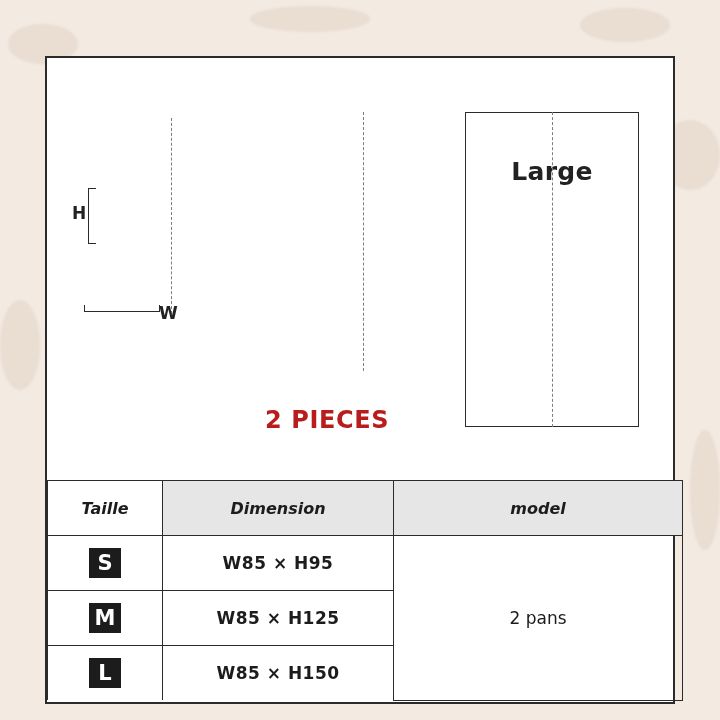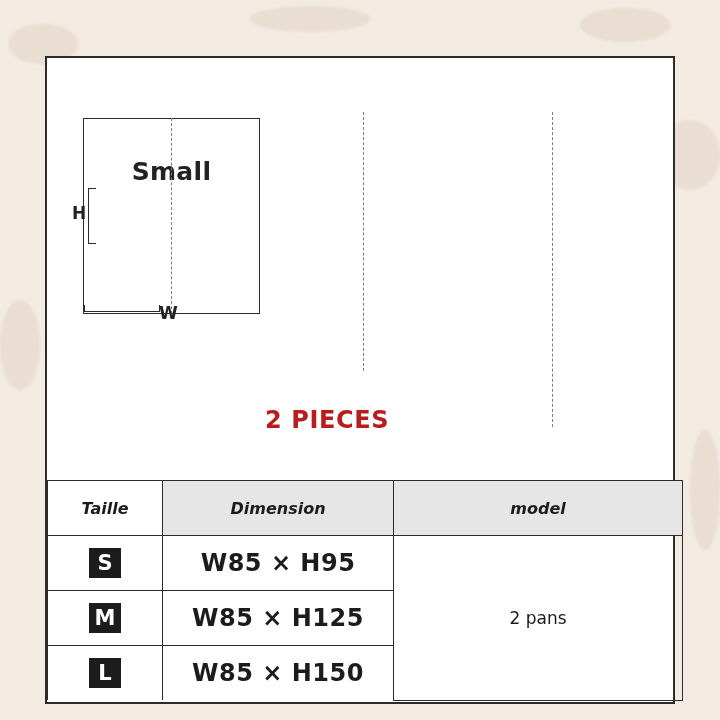--- a/index.html
+++ b/index.html
@@ -191,21 +191,21 @@
     background: #1c1c1c;
     color: #ffffff;
     font-weight: bold;
     font-size: 21px;
     width: 32px;
     height: 30px;
     line-height: 30px;
     text-align: center;
   }
   td.dim-cell {
-    font-size: 24px;
+    font-size: 17px;
     font-weight: bold;
     letter-spacing: 0.5px;
   }
   td.model-cell {
     font-size: 17px;
     font-weight: normal;
   }
   
   tbody tr:last-child td { border-bottom: none; }
 </style>
@@ -218,27 +218,27 @@
   <div class="texture" style="left:0px;   top:300px; width:40px; height:90px;"></div>
   <div class="texture" style="left:660px; top:120px; width:60px; height:70px;"></div>
   <div class="texture" style="left:580px; top:8px;   width:90px; height:34px;"></div>
   <div class="texture" style="left:250px; top:6px;   width:120px;height:26px;"></div>
   <div class="texture" style="left:690px; top:430px; width:30px; height:120px;"></div>
 
   <div id="card">
 
     <div id="diagram">
 
-      <div class="panel" id="panel-small">
-        <div class="panel-label">Small</div>
+      <div class="dashline" id="dash-small"></div>
+
+      <div class="dashline" id="dash-medium"></div>
+
+      <div class="panel" id="panel-large">
+        <div class="panel-label">Large</div>
       </div>
-      <div class="dashline" id="dash-small"></div>
-
-      <div class="dashline" id="dash-medium"></div>
-
       <div class="dashline" id="dash-large"></div>
 
       <div id="h-bracket"></div>
       <div id="h-marker">H</div>
 
       <div id="w-bracket"></div>
       <div id="w-marker">W</div>
 
       <div id="pieces-caption">2 PIECES</div>
     </div>

